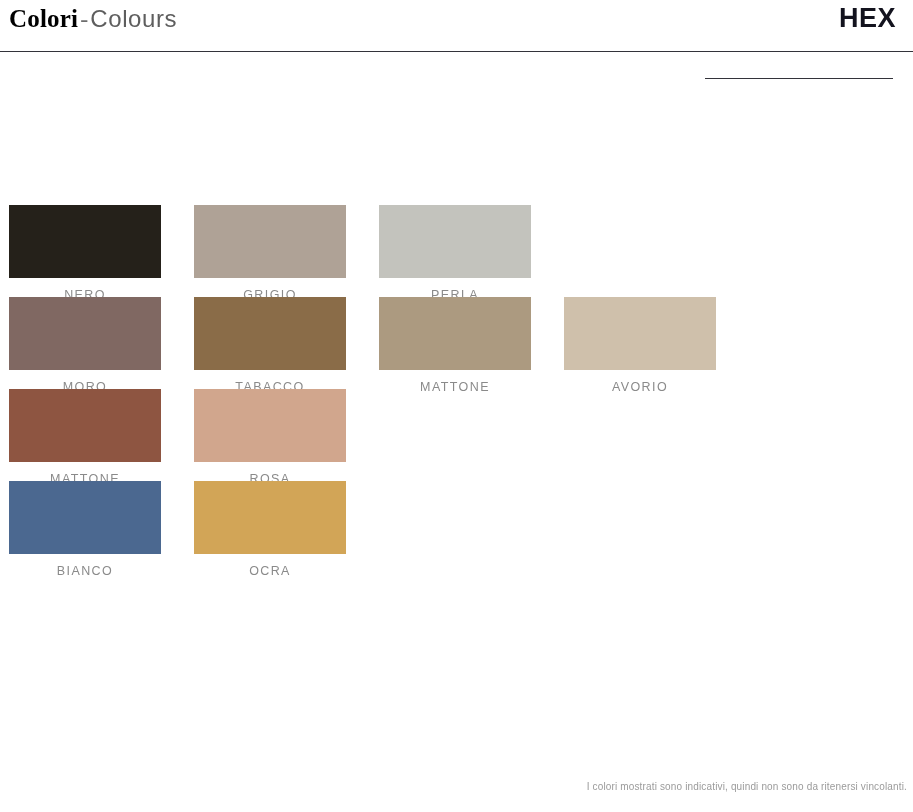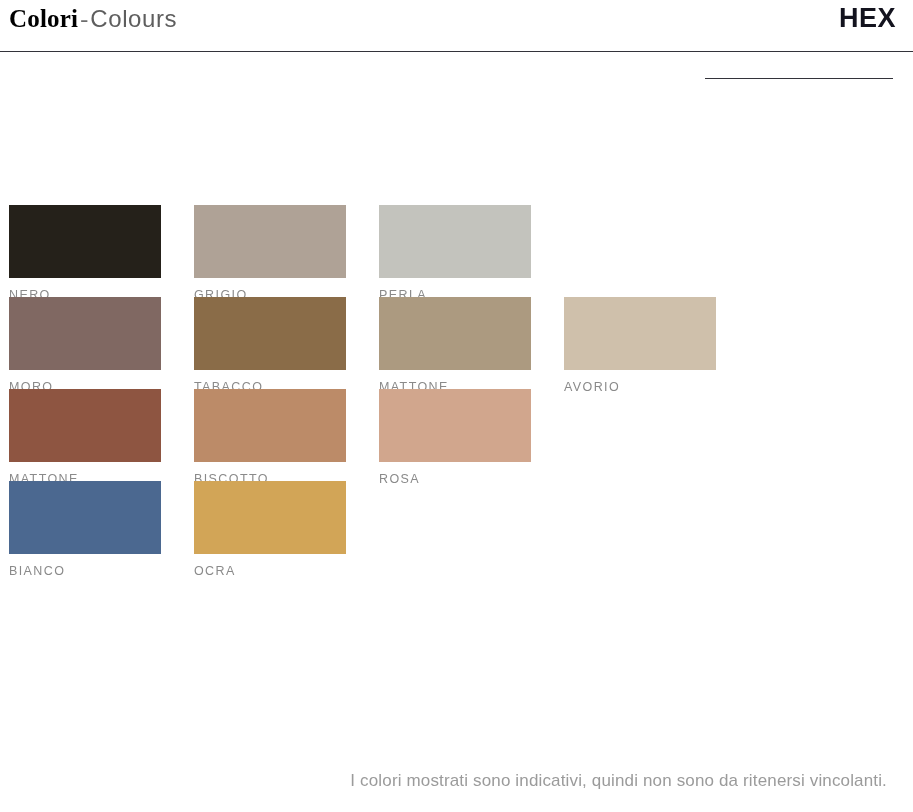--- a/index.html
+++ b/index.html
@@ -81,20 +81,21 @@
   
   #swatch-grid {
     position: absolute;
     left: 9px;
     top: 205px;
     width: 790px;
   }
   .swatch-row {
     display: flex;
     height: 92px;
+    text-align: center;
   }
   .swatch-cell {
     width: 152px;
     margin-right: 33px;
     position: relative;
   }
   .swatch-chip {
     width: 152px;
     height: 73px;
     display: block;
@@ -106,25 +107,25 @@
     font-size: 12.5px;
     font-weight: 300;
     letter-spacing: 1.4px;
     color: #8a8a8a;
     white-space: nowrap;
   }
 
   
   #footer-note {
     position: absolute;
-    right: 26px;
+    right: 6px;
     bottom: 18px;
     text-align: right;
     font-family: "Liberation Sans", sans-serif;
-    font-size: 17px;
+    font-size: 10px;
     font-weight: 300;
     color: #9b9b9b;
     line-height: 1.55;
     letter-spacing: 0.15px;
   }
   #footer-note span { display: block; }
 </style>
 </head>
 <body>
 
@@ -169,24 +170,20 @@
         <span class="swatch-chip" style="background: rgb(207, 192, 171);"></span>
         <span class="swatch-label">AVORIO</span>
       </div>
     </div>
     <div class="swatch-row">
       <div class="swatch-cell">
         <span class="swatch-chip" style="background: rgb(142, 85, 65);"></span>
         <span class="swatch-label">MATTONE</span>
       </div>
       <div class="swatch-cell">
-        <span class="swatch-chip" style="background: rgb(188, 139, 104);"></span>
-        <span class="swatch-label">BISCOTTO</span>
-      </div>
-      <div class="swatch-cell">
         <span class="swatch-chip" style="background: rgb(209, 166, 141);"></span>
         <span class="swatch-label">ROSA</span>
       </div>
     </div>
     <div class="swatch-row">
       <div class="swatch-cell">
         <span class="swatch-chip" style="background: rgb(75, 104, 144);"></span>
         <span class="swatch-label">BIANCO</span>
       </div>
       <div class="swatch-cell">

